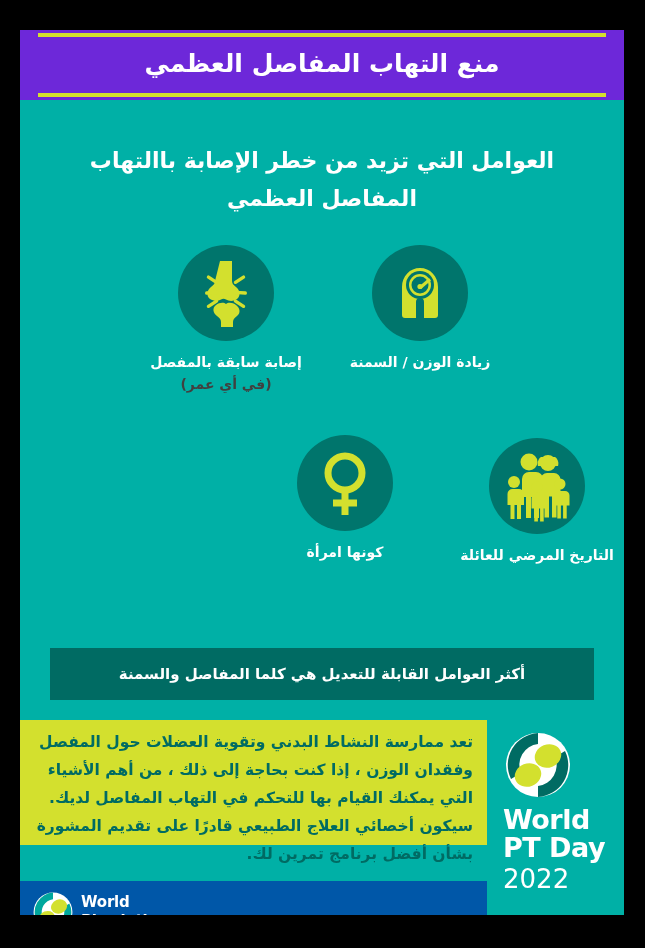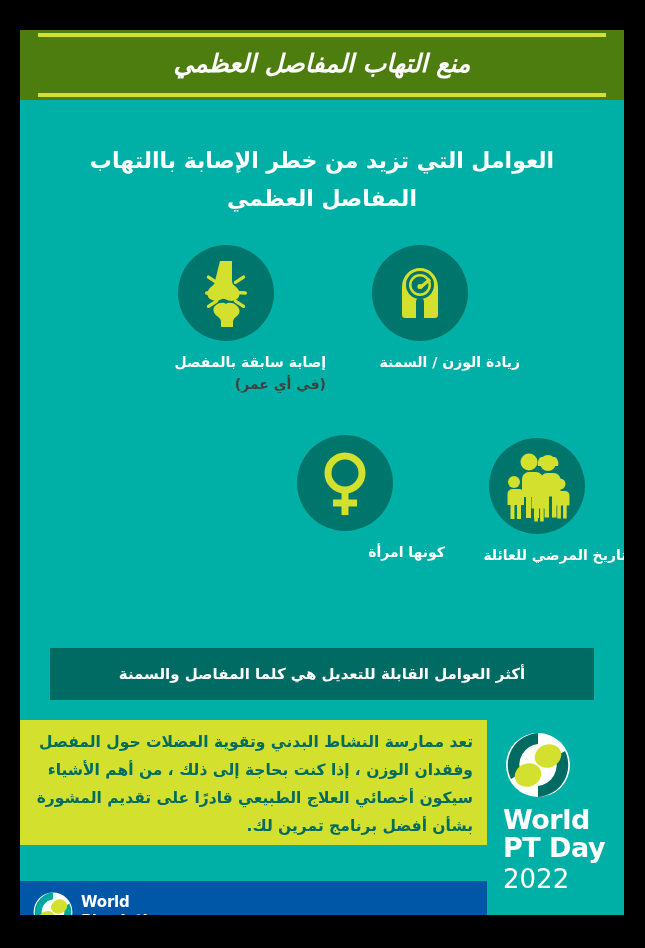--- a/index.html
+++ b/index.html
@@ -22,22 +22,21 @@
     background: #00b0a6;
     overflow: hidden;
   }
 
   
   .header-block {
     position: absolute;
     left: 0; top: 0;
     width: 604px;
     height: 70px;
-    background: #4d7c0f;
-    font-style: italic;
+    background: #6d28d9;
   }
   .rule {
     position: absolute;
     left: 18px;
     width: 568px;
     height: 4px;
     background: #d3e02e;
   }
   .rule-top { top: 3px; }
   .rule-bottom { top: 63px; }
@@ -62,20 +61,21 @@
     direction: rtl;
     color: #ffffff;
     font-size: 22px;
     font-weight: bold;
     line-height: 38px;
   }
 
   
   .factor {
     position: absolute;
+    text-align: center;
     direction: rtl;
   }
   .disc {
     width: 96px;
     height: 96px;
     border-radius: 50%;
     background: #00756c;
     margin: 0 auto;
     position: relative;
   }
@@ -307,20 +307,21 @@
     <div class="factor-label">التاريخ  المرضي للعائلة</div>
   </div>
 
   <div class="banner">
     <div class="banner-text">أكثر العوامل  القابلة للتعديل هي كلما المفاصل والسمنة</div>
   </div>
 
   <div class="advice">
     <div class="advice-line">تعد ممارسة النشاط البدني وتقوية العضلات حول المفصل</div>
     <div class="advice-line">وفقدان الوزن ، إذا كنت بحاجة إلى ذلك ، من أهم الأشياء</div>
+    <div class="advice-line">التي يمكنك القيام بها للتحكم في التهاب المفاصل لديك.</div>
     <div class="advice-line">سيكون أخصائي العلاج الطبيعي قادرًا على تقديم المشورة</div>
     <div class="advice-line">بشأن أفضل برنامج تمرين لك.</div>
   </div>
 
   <div class="wptd">
     <svg class="wptd-mark" viewBox="0 0 66 66">
       <circle cx="33" cy="33" r="32" fill="#ffffff"></circle>
       <path d="M33 1 A32 32 0 0 0 6 47 L16 41 A21 21 0 0 1 33 12 Z" fill="#006b63"></path>
       <path d="M33 65 A32 32 0 0 0 60 19 L50 25 A21 21 0 0 1 33 54 Z" fill="#006b63"></path>
       <ellipse cx="43" cy="24" rx="13.5" ry="11.5" transform="rotate(-22 43 24)" fill="#d3e02e"></ellipse>

